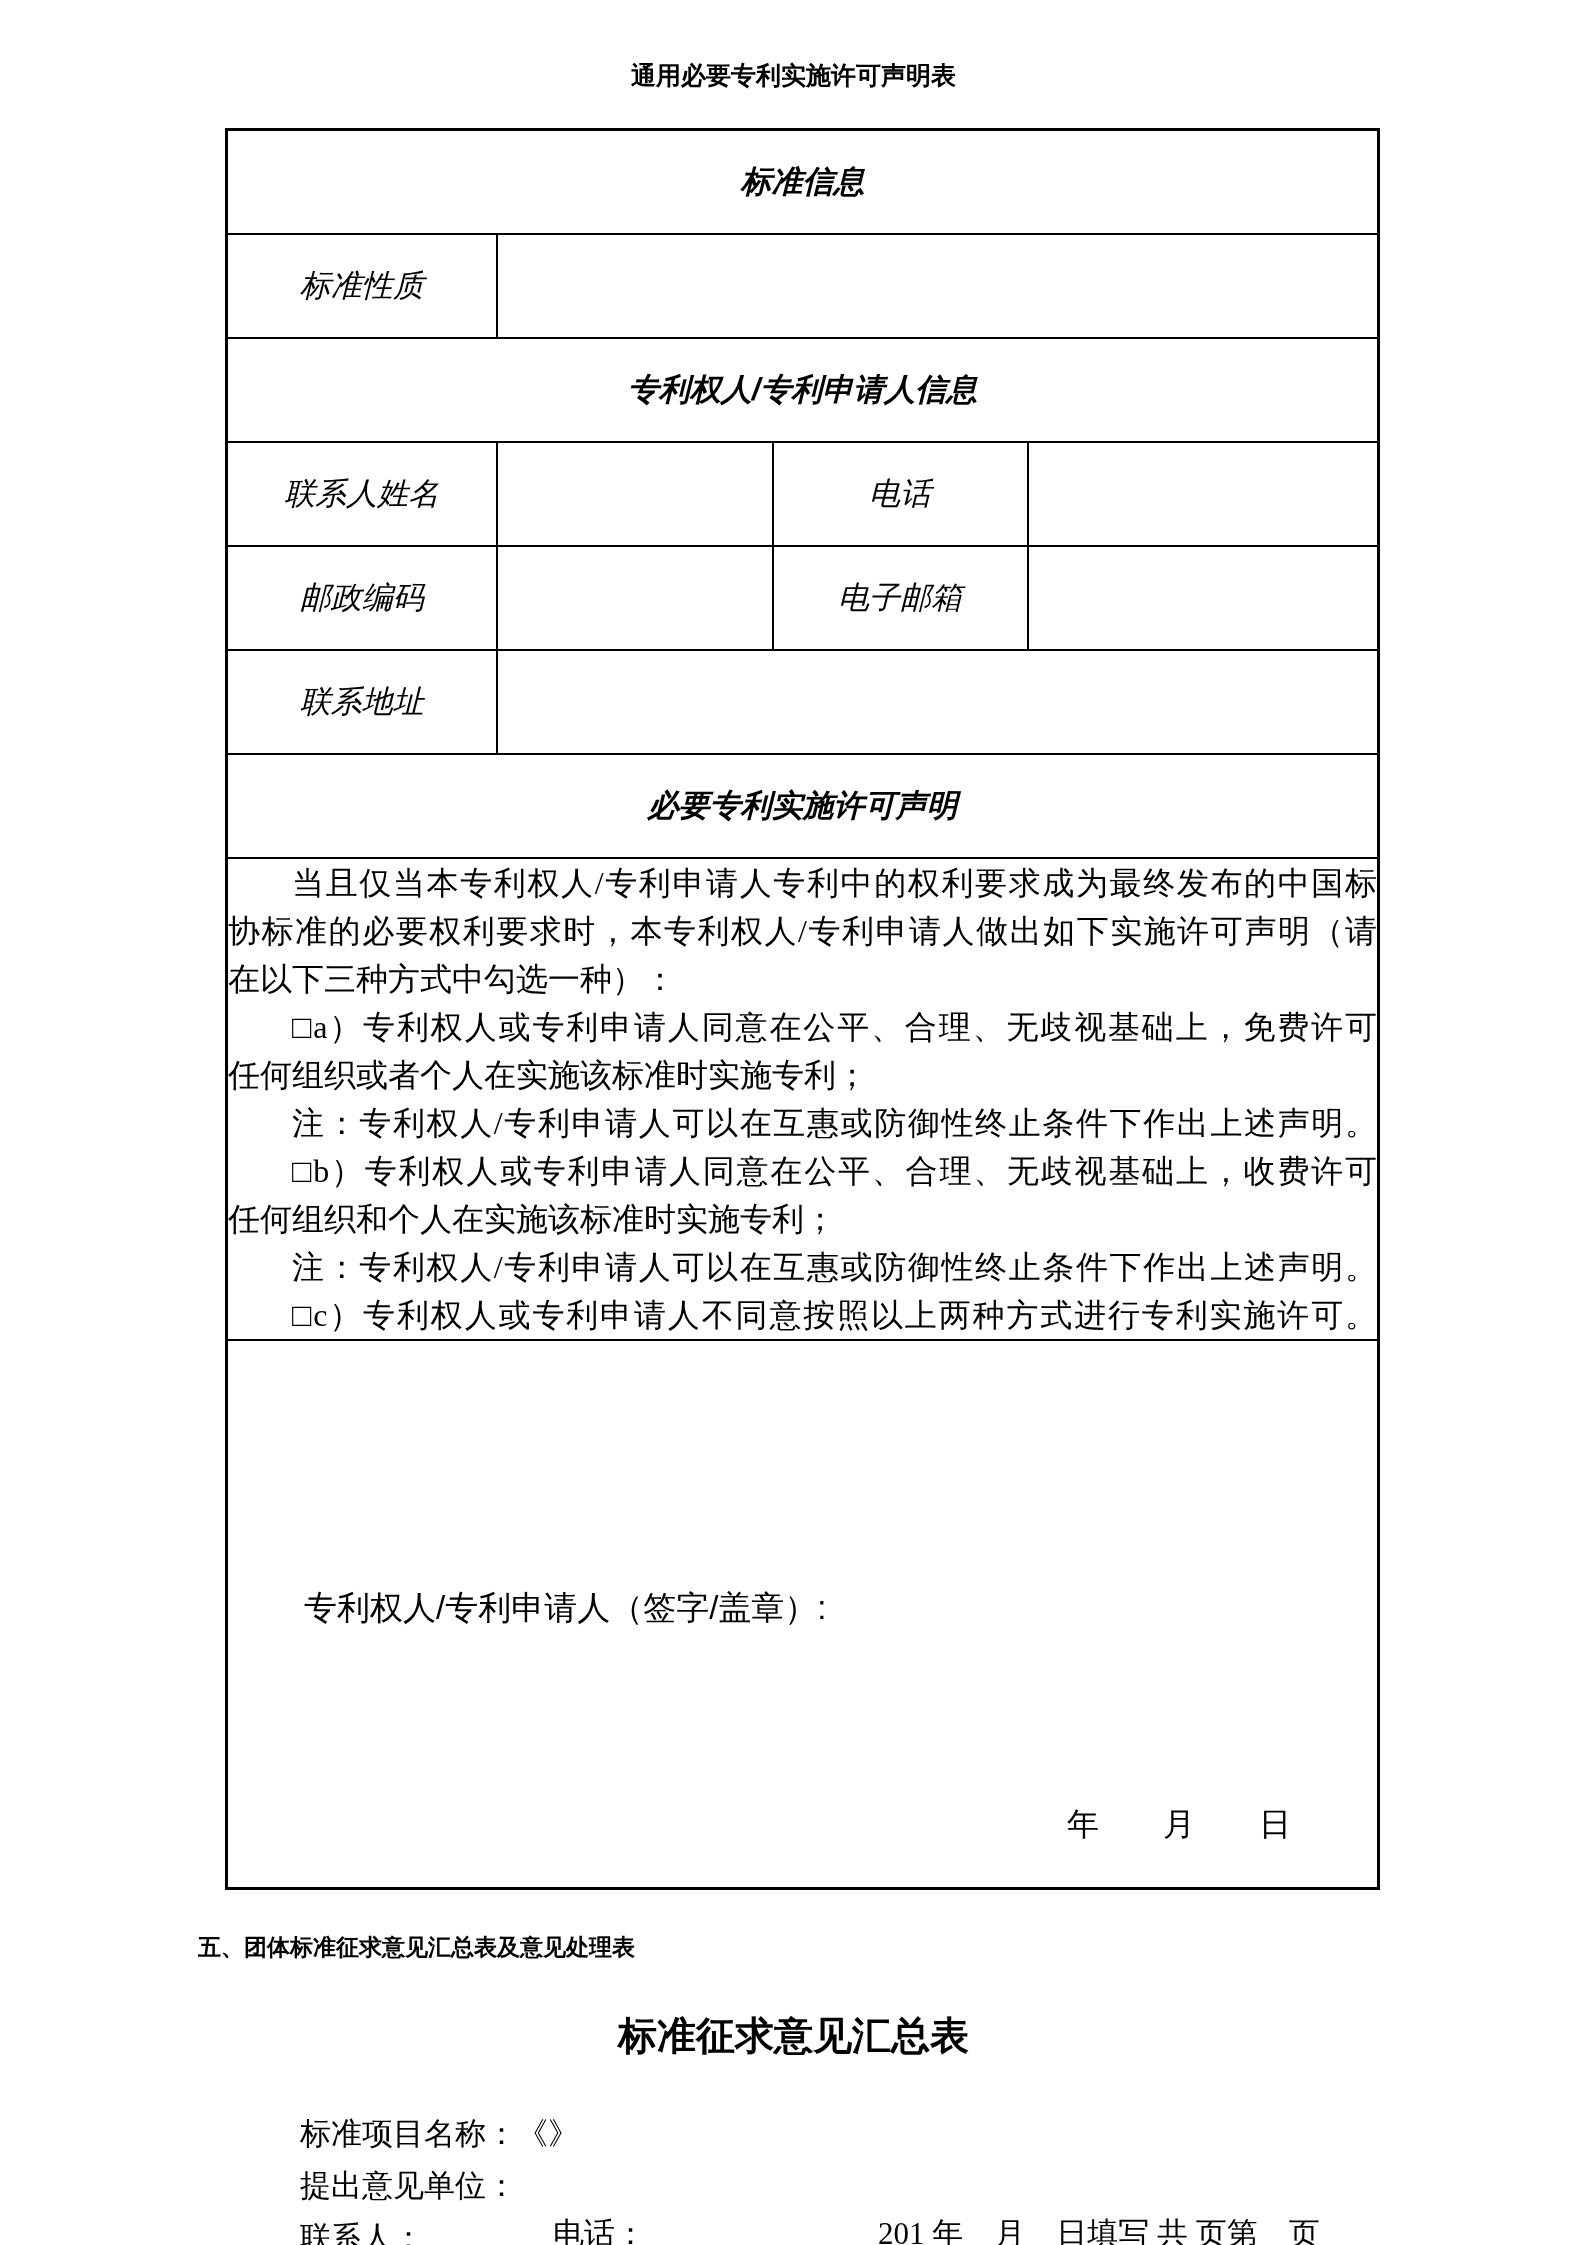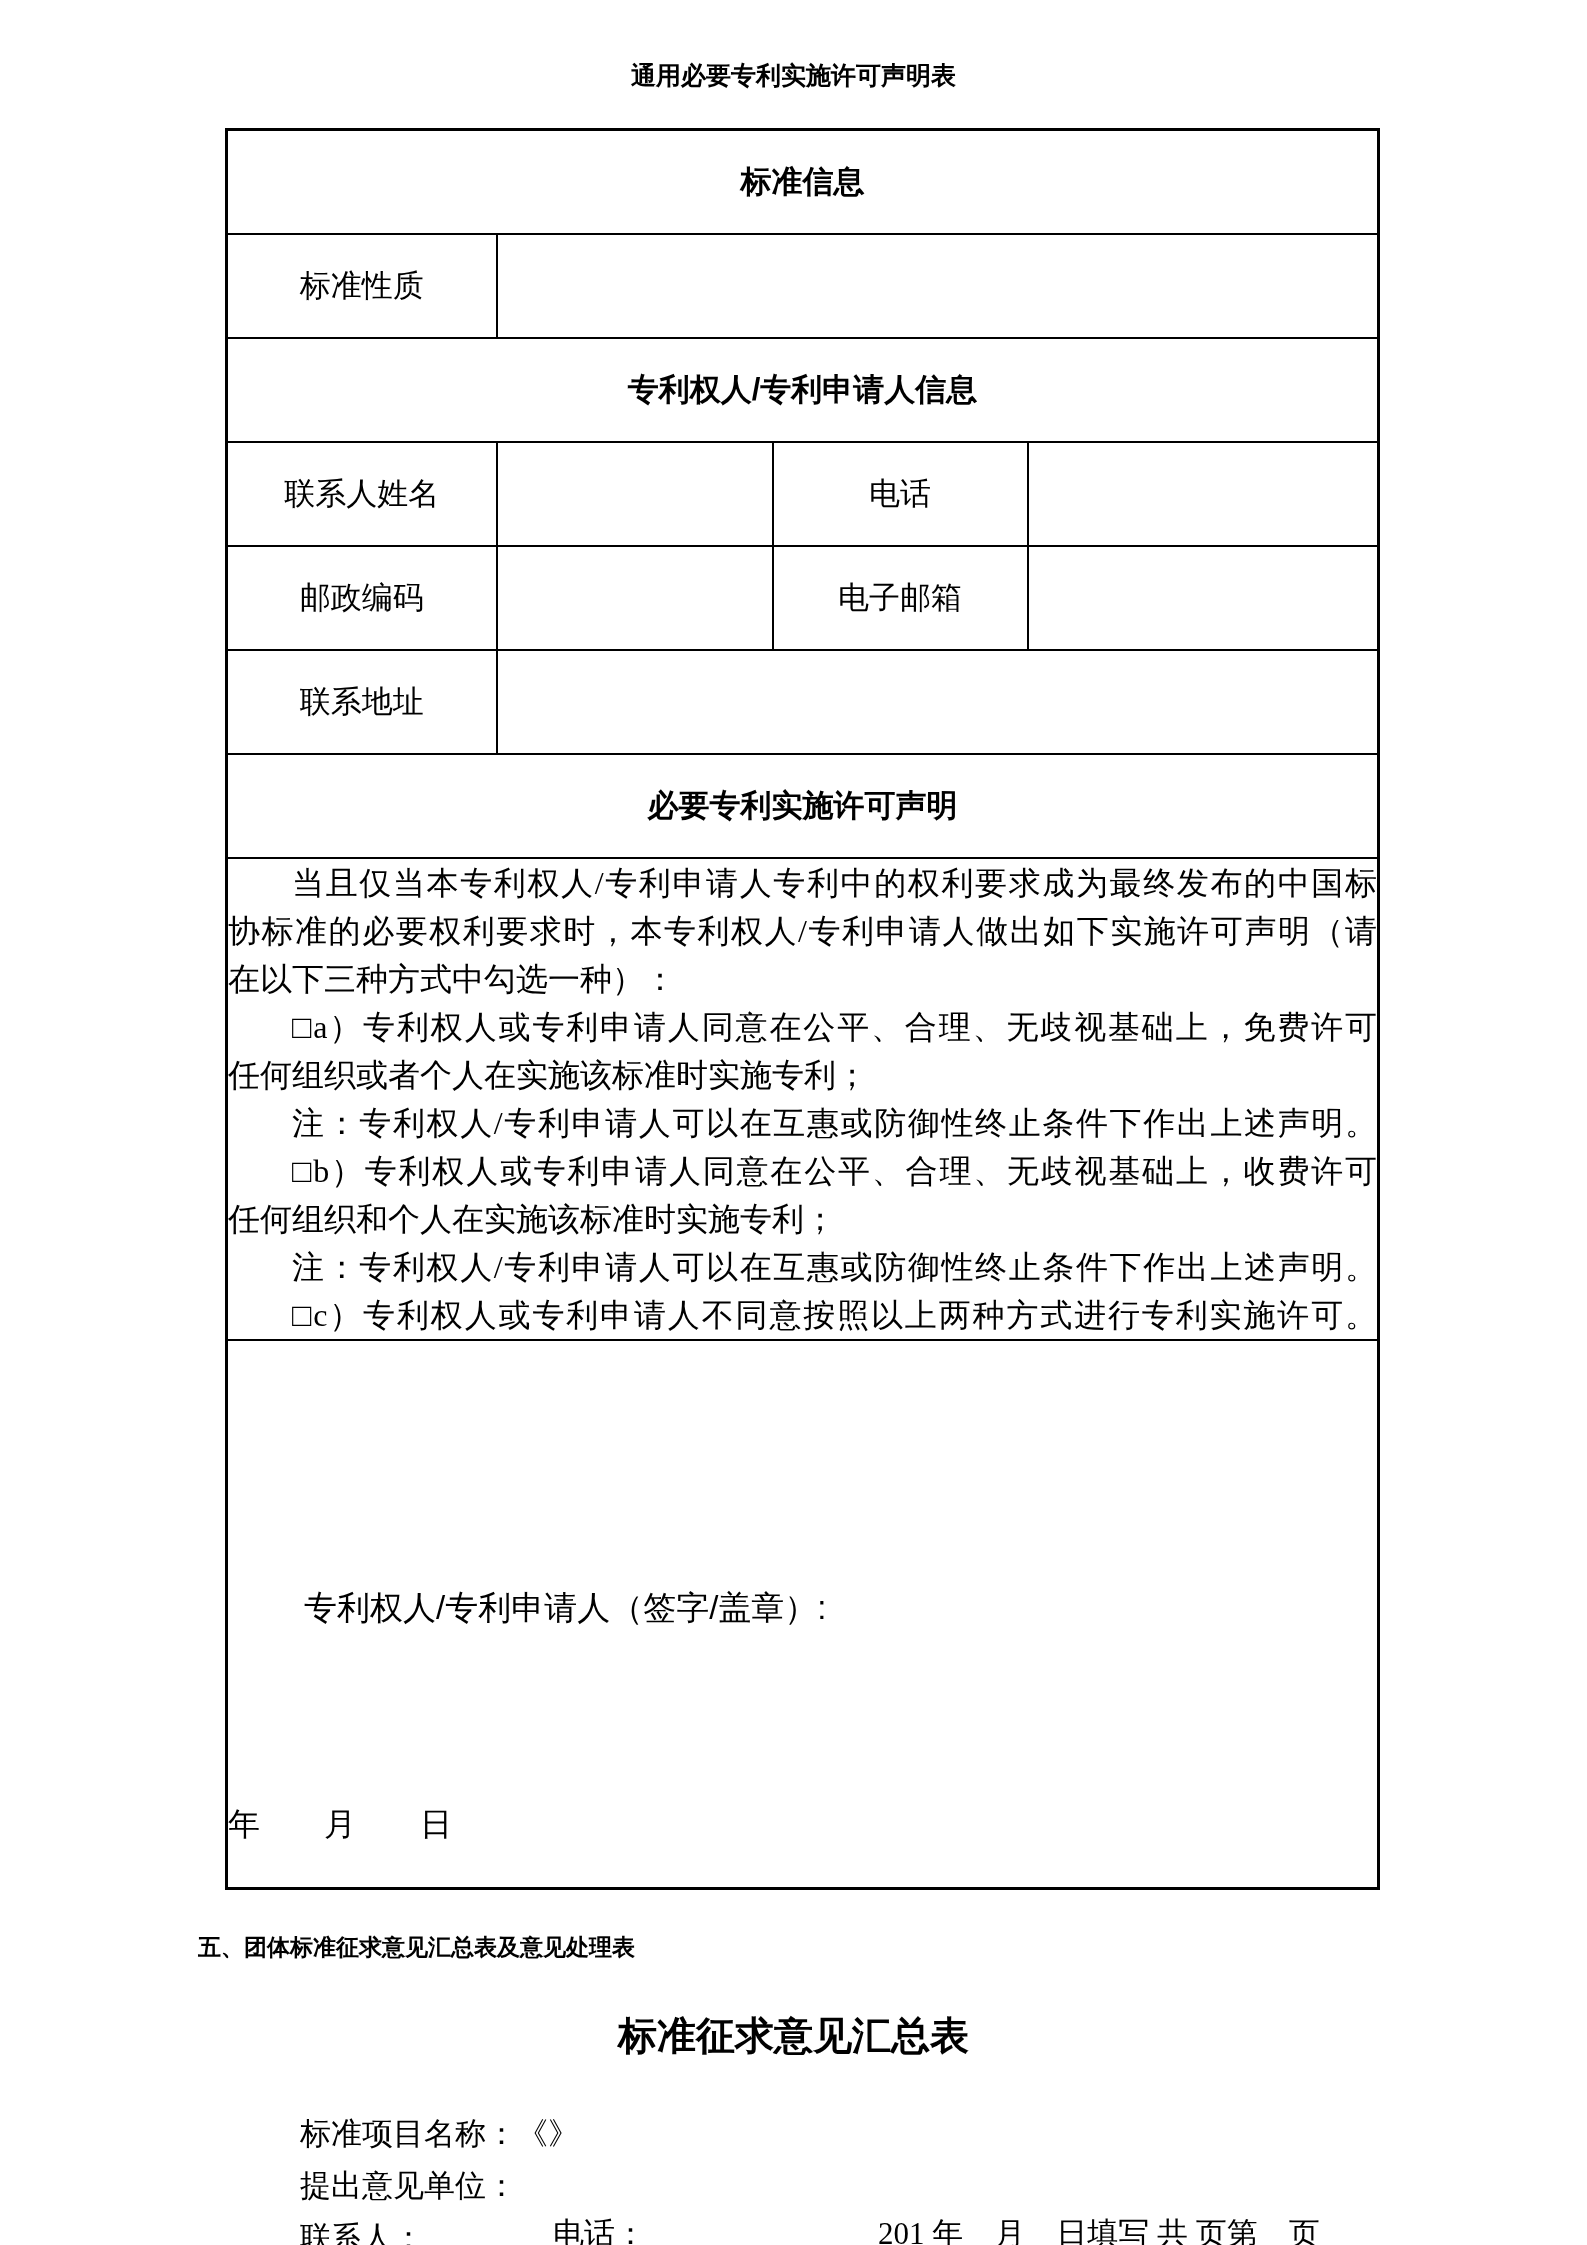--- a/index.html
+++ b/index.html
@@ -12,21 +12,21 @@
     padding-top:60px; text-align:center;
     font-family:"Liberation Sans", sans-serif;
     font-weight:bold; font-size:25px; line-height:1.2;
   }
   table.form {
     border-collapse:collapse; table-layout:fixed;
     width:1152px; margin:38px 0 0 225px;
     border:3px solid #000;
   }
   table.form td { border:2px solid #000; padding:0; }
-  tr.r84 { height:104px; }
+  tr.r84 { height:104px;font-style:italic; }
   td.hdr {
     text-align:center; vertical-align:middle;
     font-family:"Liberation Sans", sans-serif;
     font-weight:bold; font-size:31px;
   }
   td.lbl {
     text-align:center; vertical-align:middle;
     font-family:"Liberation Sans", sans-serif;
     font-size:31px;
   }
@@ -38,21 +38,21 @@
   }
   .fill { text-align-last:justify; }
   .ind { text-indent:2em; }
   .cb { cursor:pointer; }
   td.sig { vertical-align:top; height:546px; }
   .sig-label {
     margin-top:245px; padding-left:76px;
     font-family:"Liberation Sans", sans-serif; font-size:33px;
   }
   .date-line {
-    margin-top:172px; text-align:left; padding-right:86px;
+    margin-top:172px; text-align:right; padding-right:86px;
     font-size:32px;
   }
   .sec5-heading {
     margin:42px 5px 0 198px;
     font-family:"Liberation Sans", sans-serif;
     font-weight:bold; font-size:23px;
   }
   .summary-title {
     margin-top:46px; text-align:center;
     font-family:"Liberation Sans", sans-serif;

